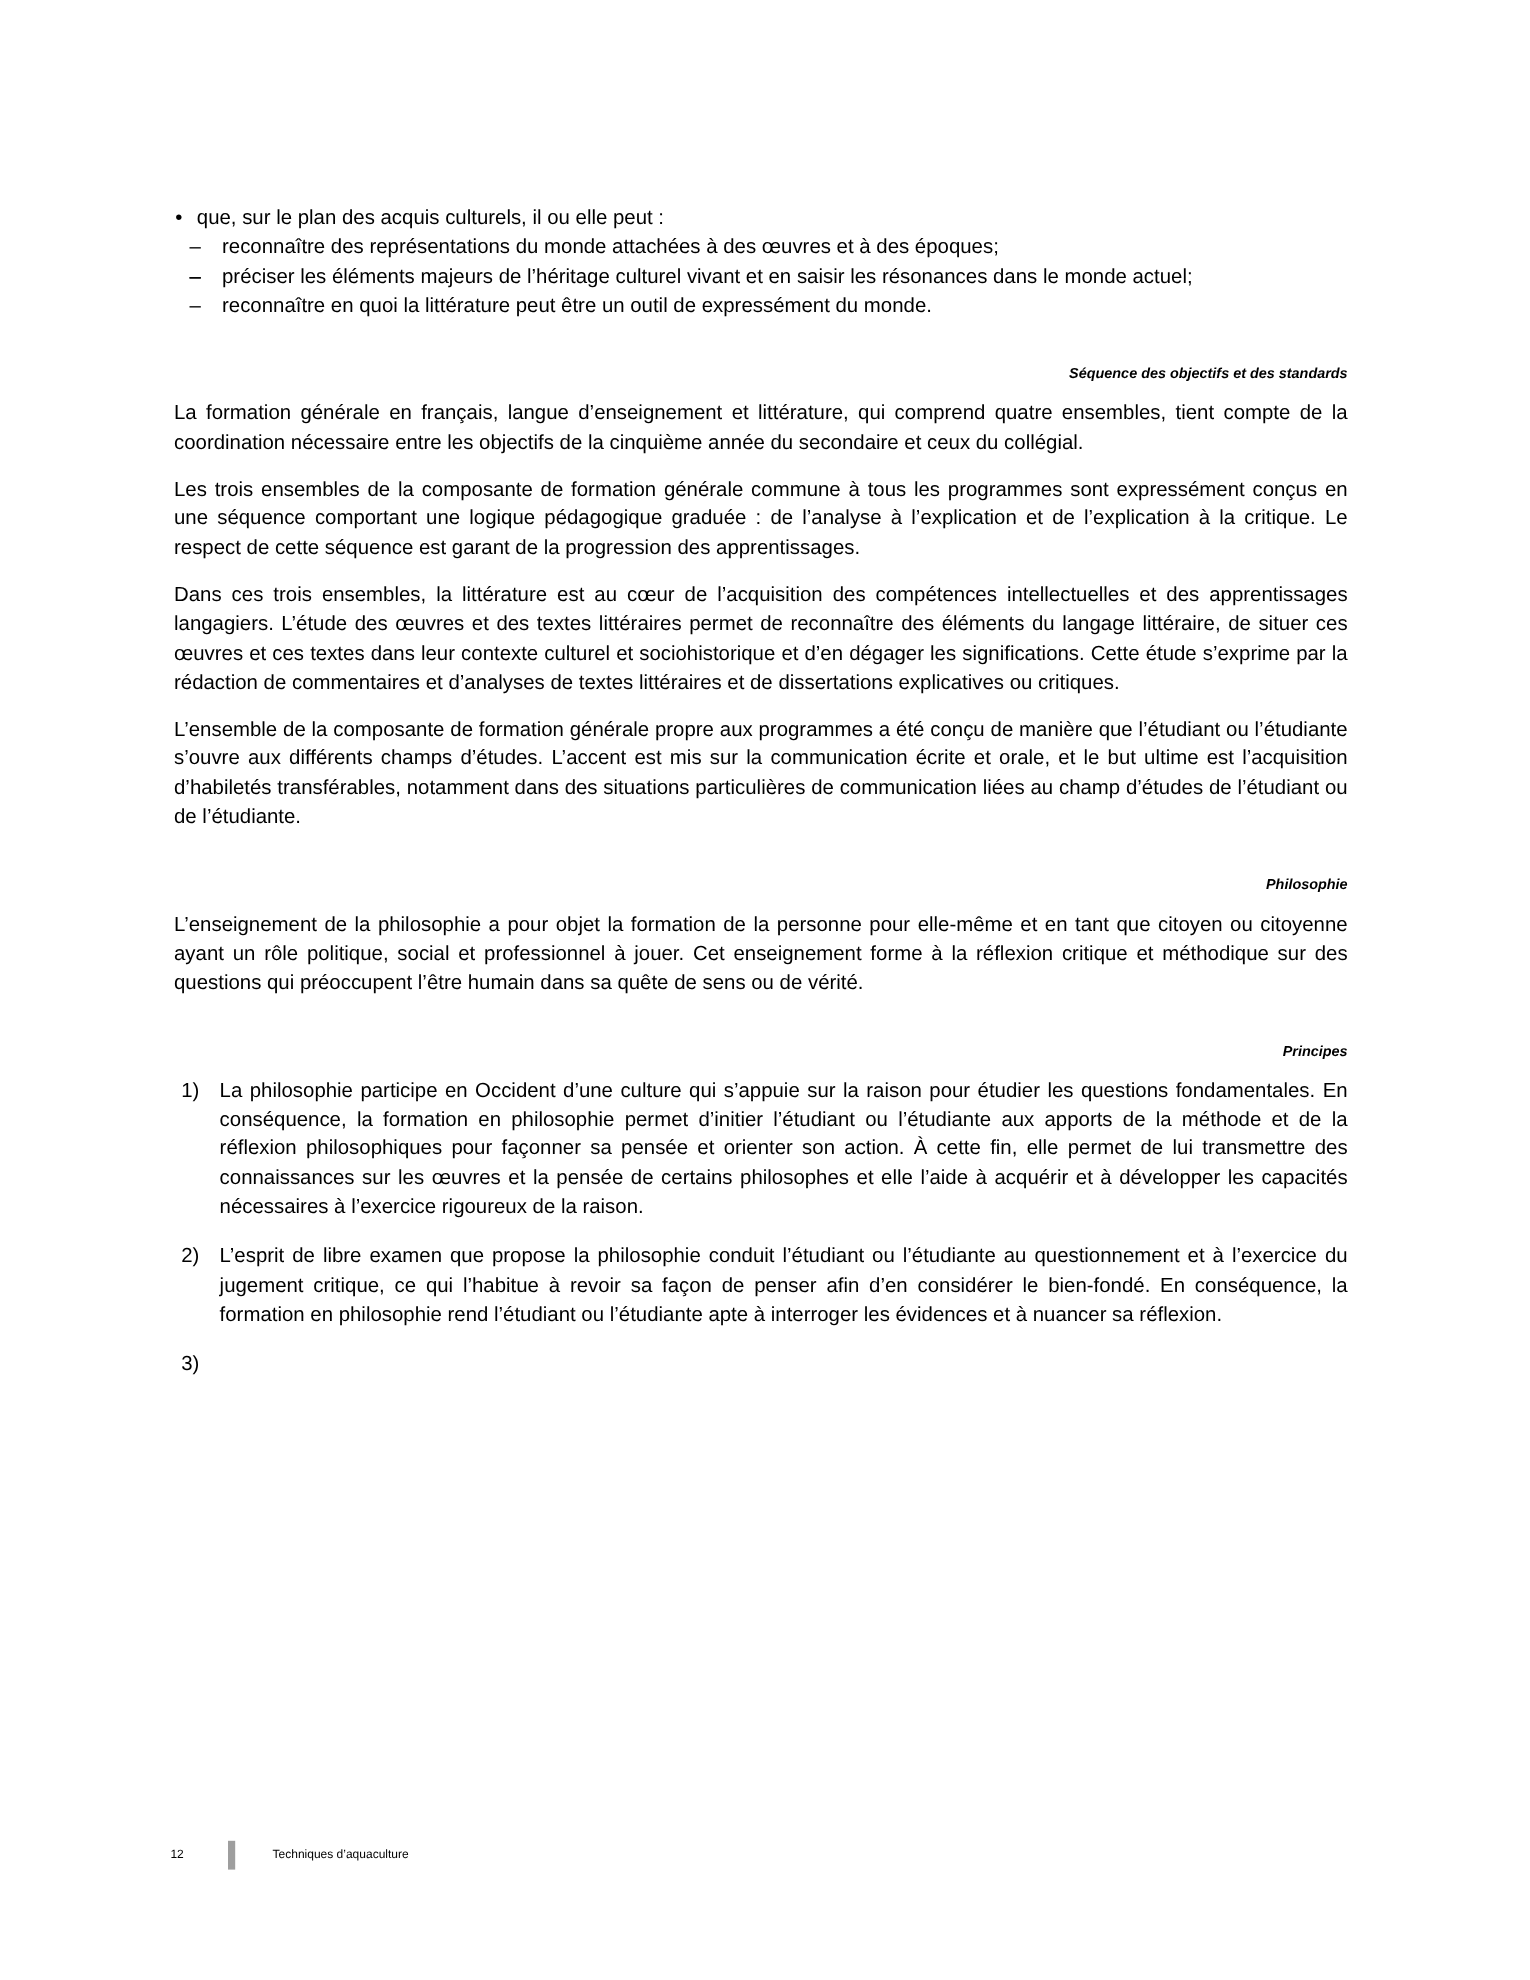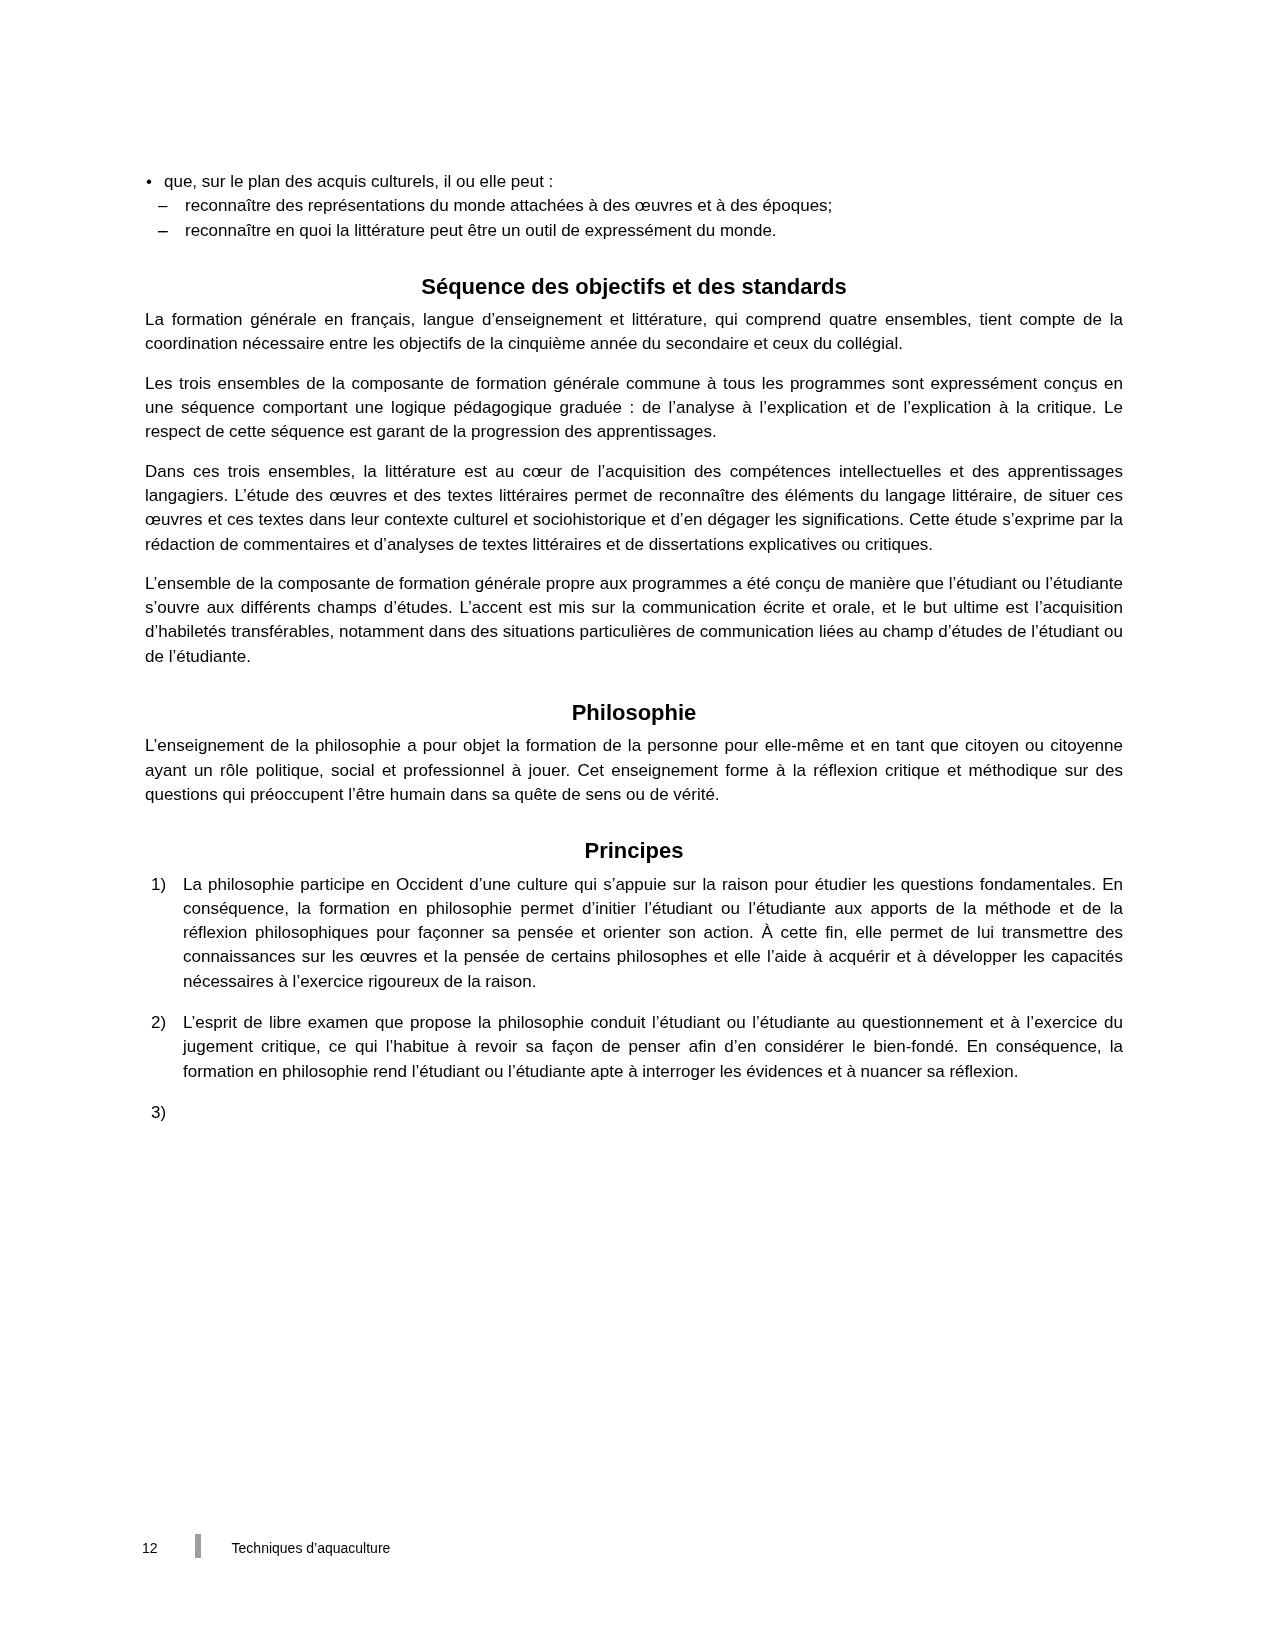--- a/index.html
+++ b/index.html
@@ -23,39 +23,40 @@
   }
   
   .li { position: relative; }
   .li-l1 { padding-left: 19px; }
   .li-l1 > .marker { position: absolute; left: 1px; top: 0; }
   .li-l2 { padding-left: 40px; }
   .li-l2 > .marker { position: absolute; left: 13px; top: 0; }
   
   .hd {
     font-weight: bold;
-    font-size: 22px;
+    font-size: 12px;
     margin: 32px 0 0 0;
-    text-align: center;
+    text-align: right;
+    font-style: italic;
   }
   
   .para { margin: 15px 0 0 0; }
   .para-first { margin-top: 9px; }
   
   .nli { position: relative; padding-left: 38px; margin-top: 17px; }
   .nli > .marker { position: absolute; left: 6px; top: 0; }
   .nli-first { margin-top: 9px; }
   
   .footer {
     position: absolute;
     left: 142px;
     top: 1534px;
     display: flex;
-    align-items: flex-end;
-    font-size: 14px;
+    align-items: center;
+    font-size: 10px;
     line-height: 20px;
     gap: 20px;
   }
   .footer .bar {
     width: 6px;
     height: 24px;
     background: #9e9e9e;
     margin-left: 17px;
     margin-right: 11px;
   }
@@ -73,20 +74,21 @@
     </div>
     <div class="li li-l2">
       <span class="marker">–</span>
       <span>reconnaître des représentations du monde attachées à des œuvres et à des époques;</span>
     </div>
     <div class="li li-l2">
       <span class="marker">–</span>
     </div>
     <div class="li li-l2">
       <span class="marker">–</span>
+      <span>préciser les éléments majeurs de l’héritage culturel vivant et en saisir les résonances dans le monde actuel;</span>
     </div>
     <div class="li li-l2">
       <span class="marker">–</span>
       <span>reconnaître en quoi la littérature peut être un outil de expressément du monde.</span>
     </div>
 
     <div class="hd">Séquence des objectifs et des standards</div>
     <div class="para para-first">La formation générale en français, langue d’enseignement et littérature, qui comprend quatre ensembles, tient compte de la coordination nécessaire entre les objectifs de la cinquième année du secondaire et ceux du collégial.</div>
     <div class="para">Les trois ensembles de la composante de formation générale commune à tous les programmes sont expressément conçus en une séquence comportant une logique pédagogique graduée : de l’analyse à l’explication et de l’explication à la critique. Le respect de cette séquence est garant de la progression des apprentissages.</div>
     <div class="para">Dans ces trois ensembles, la littérature est au cœur de l’acquisition des compétences intellectuelles et des apprentissages langagiers. L’étude des œuvres et des textes littéraires permet de reconnaître des éléments du langage littéraire, de situer ces œuvres et ces textes dans leur contexte culturel et sociohistorique et d’en dégager les significations. Cette étude s’exprime par la rédaction de commentaires et d’analyses de textes littéraires et de dissertations explicatives ou critiques.</div>

